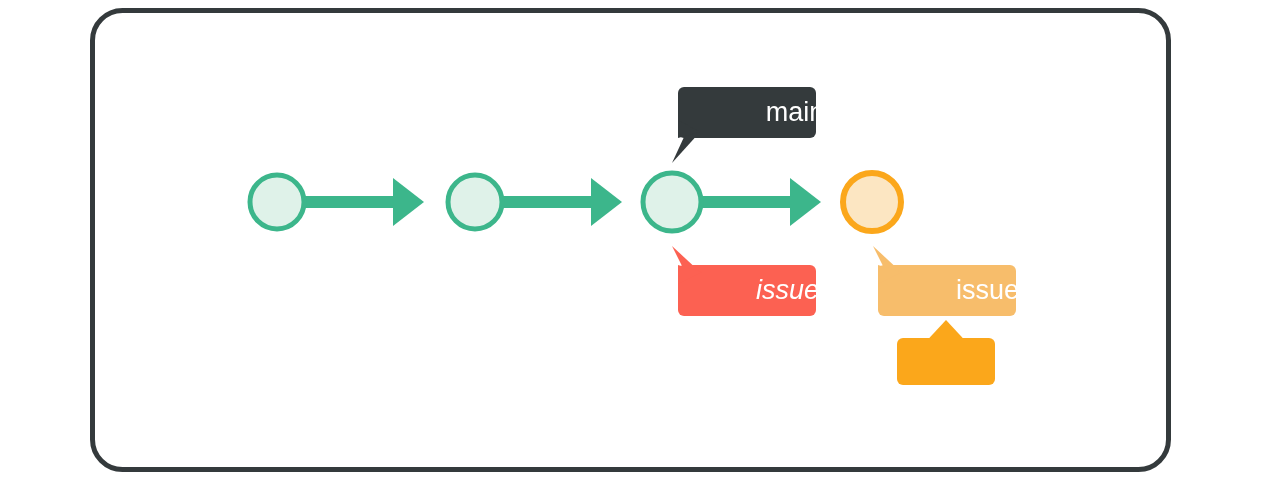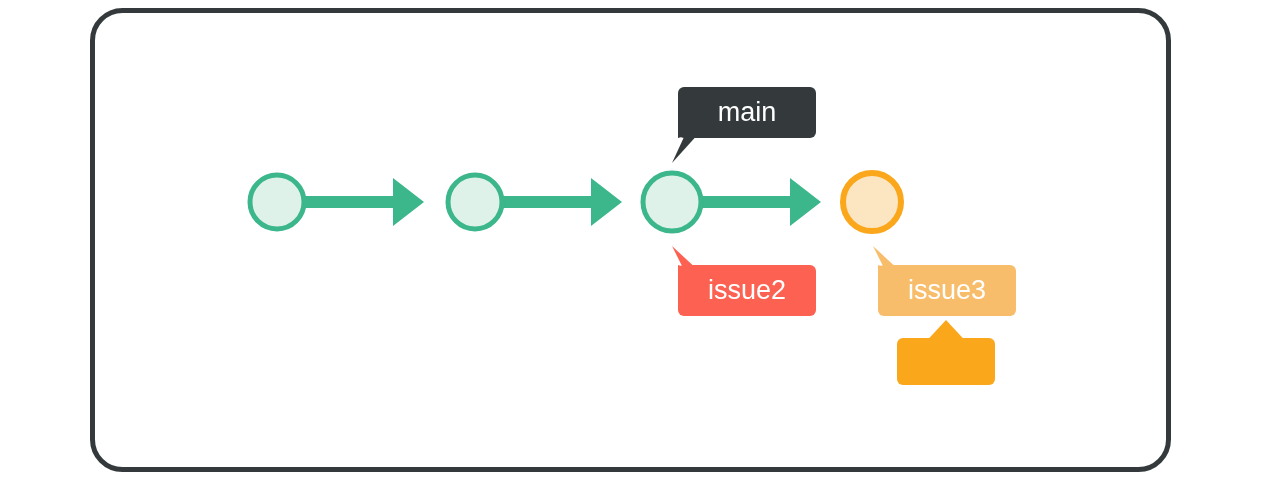--- a/index.html
+++ b/index.html
@@ -27,40 +27,42 @@
     height: 478px;
   }
   .lbl {
     position: absolute;
     color: #ffffff;
     font-family: "Liberation Sans", sans-serif;
     font-weight: 400;
     white-space: nowrap;
     line-height: 1;
     pointer-events: none;
+    margin-left: 48px;
   }
   #label-main {
     left: 678px;
     top: 87px;
     width: 138px;
     height: 51px;
     font-size: 27px;
     display: flex;
     align-items: center;
     justify-content: center;
   }
   #label-issue2 {
     left: 678px;
     top: 265px;
     width: 138px;
     height: 51px;
     font-size: 27px;
     display: flex;
     align-items: center;
     justify-content: center;
+    font-style: italic;
   }
   #label-issue3 {
     left: 878px;
     top: 265px;
     width: 138px;
     height: 51px;
     font-size: 27px;
     display: flex;
     align-items: center;
     justify-content: center;

